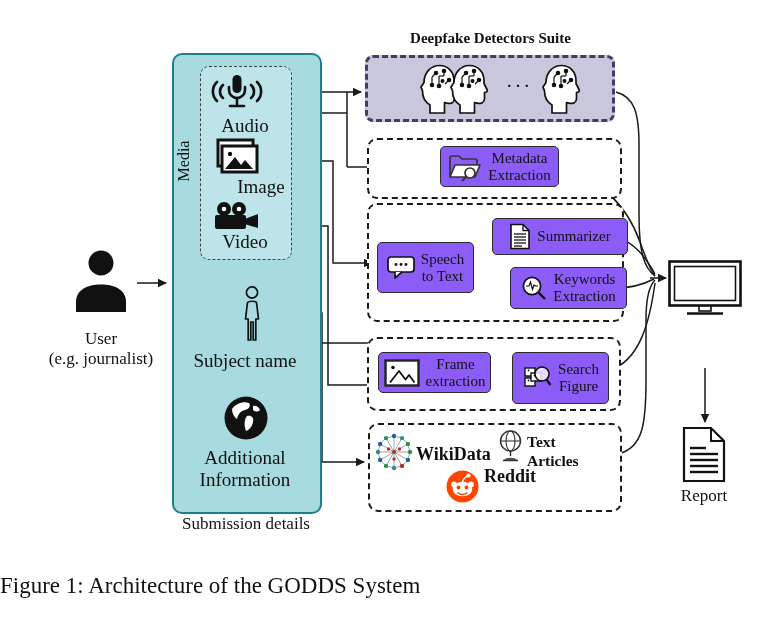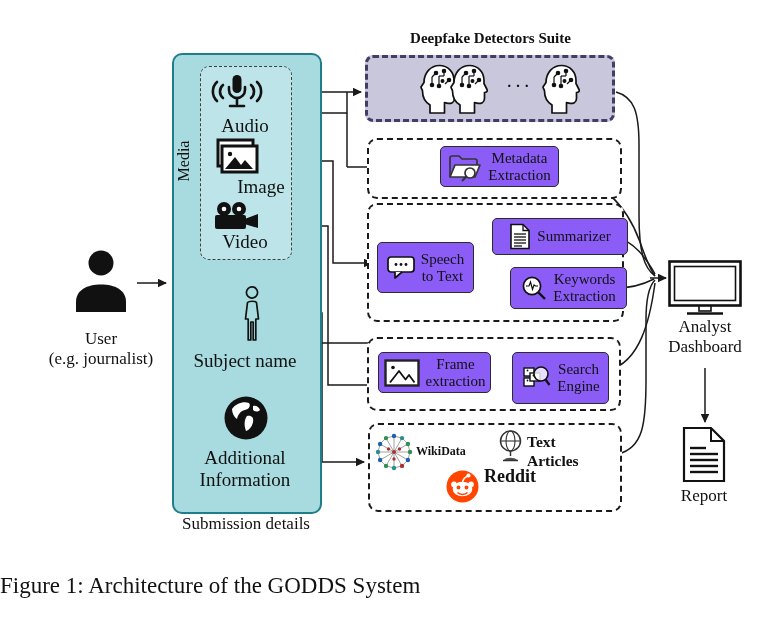--- a/index.html
+++ b/index.html
@@ -236,21 +236,21 @@
         <rect x="9" y="9" width="10" height="8"></rect>
       </g>
       <circle cx="6.5" cy="6.5" r="0.9" fill="#111"></circle>
         <circle cx="6.5" cy="16.5" r="0.9" fill="#111"></circle>
         <circle cx="12.5" cy="11.5" r="0.9" fill="#111"></circle>
       <circle cx="20" cy="10" r="7" fill="#fff" fill-opacity="0.8" stroke="#111" stroke-width="1.6"></circle>
       <line x1="24.5" y1="15.5" x2="28.5" y2="21" stroke="#111" stroke-width="2.2"></line>
     </svg>
     <span class="nl">
       <span>Search</span>
-      <span>Engine</span>
+      <span>Figure</span>
     </span>
   </div>
 
   <div class="abs dashed-container" style="left:368px;top:423px;width:250px;height:85px"></div>
   <svg class="abs" style="left:374px;top:432px" width="40" height="40" viewBox="0 0 40 40">
     <g stroke="#999" stroke-width="0.9" fill="none">
       <polygon points="36,20 33.9,28 28,33.9 20,36 12,33.9 6.1,28 4,20 6.1,12 12,6.1 20,4 28,6.1 33.9,12"></polygon>
       <line x1="36" y1="20" x2="4" y2="20"></line>
         <line x1="20" y1="4" x2="20" y2="36"></line>
       <line x1="33.9" y1="12" x2="6.1" y2="28"></line>
@@ -270,21 +270,21 @@
       <circle cx="12" cy="6.1" r="2.2" fill="#2f8f4e"></circle>
         <circle cx="20" cy="4" r="2.2" fill="#1f5fa8"></circle>
       <circle cx="28" cy="6.1" r="2.2" fill="#2a8f8f"></circle>
         <circle cx="33.9" cy="12" r="2.2" fill="#2f8f4e"></circle>
       <circle cx="20" cy="20" r="2" fill="#b03030"></circle>
         <circle cx="14.5" cy="17" r="1.7" fill="#b03030"></circle>
       <circle cx="25.5" cy="17" r="1.7" fill="#b03030"></circle>
         <circle cx="20" cy="27" r="1.7" fill="#b03030"></circle>
     </g>
   </svg>
-  <div class="abs bold" style="left:416px;top:444px;font-size:12px">WikiData</div>
+  <div class="abs bold" style="left:416px;top:444px;font-size:18px">WikiData</div>
   <svg class="abs" style="left:497px;top:429px" width="27" height="34" viewBox="0 0 27 34">
     <circle cx="13.5" cy="12" r="10" fill="#fff" stroke="#333" stroke-width="1.5"></circle>
     <ellipse cx="13.5" cy="12" rx="4.5" ry="10" fill="none" stroke="#333" stroke-width="1.1"></ellipse>
     <line x1="3.5" y1="12" x2="23.5" y2="12" stroke="#333" stroke-width="1.1"></line>
     <line x1="13.5" y1="22" x2="13.5" y2="27" stroke="#333" stroke-width="1.5"></line>
     <path d="M7,31 C9,28 18,28 20,31 Z" fill="#555"></path>
     <line x1="6" y1="31.5" x2="21" y2="31.5" stroke="#333" stroke-width="1.5"></line>
   </svg>
   <div class="abs bold" style="left:527px;top:432px;font-size:15.5px;line-height:1.25">
     <div>Text</div>
@@ -302,24 +302,20 @@
     <path d="M11.5,22.5 C14,25 19,25 21.5,22.5" stroke="#ff4500" stroke-width="1.5" fill="none"></path>
   </svg>
   <div class="abs bold" style="left:484px;top:466px;font-size:18px">Reddit</div>
 
   <svg class="abs" style="left:668px;top:260px" width="74" height="56" viewBox="0 0 74 56">
     <rect x="1.5" y="1.5" width="71" height="44" fill="#fff" stroke="#111" stroke-width="2.6"></rect>
     <rect x="6.5" y="6.5" width="61" height="34" fill="#fff" stroke="#111" stroke-width="1.6"></rect>
     <rect x="31" y="46" width="12" height="5" fill="#fff" stroke="#111" stroke-width="1.6"></rect>
     <line x1="19" y1="53.5" x2="55" y2="53.5" stroke="#111" stroke-width="2.6"></line>
   </svg>
-  <div class="abs lbl md" style="left:648px;top:317px;width:114px">
-    <div>Analyst</div>
-    <div>Dashboard</div>
-  </div>
 
   <svg class="abs" style="left:682px;top:426px" width="44" height="57" viewBox="0 0 44 57">
     <path d="M2,2 H29 L42,15 V55 H2 Z" fill="#fff" stroke="#111" stroke-width="2.2"></path>
     <path d="M29,2 V15 H42" fill="none" stroke="#111" stroke-width="2"></path>
     <g stroke="#111" stroke-width="2.4">
       <line x1="8" y1="22" x2="24" y2="22"></line>
       <line x1="8" y1="28" x2="36" y2="28"></line>
       <line x1="8" y1="34" x2="36" y2="34"></line>
       <line x1="8" y1="40" x2="36" y2="40"></line>
       <line x1="8" y1="46" x2="36" y2="46"></line>

